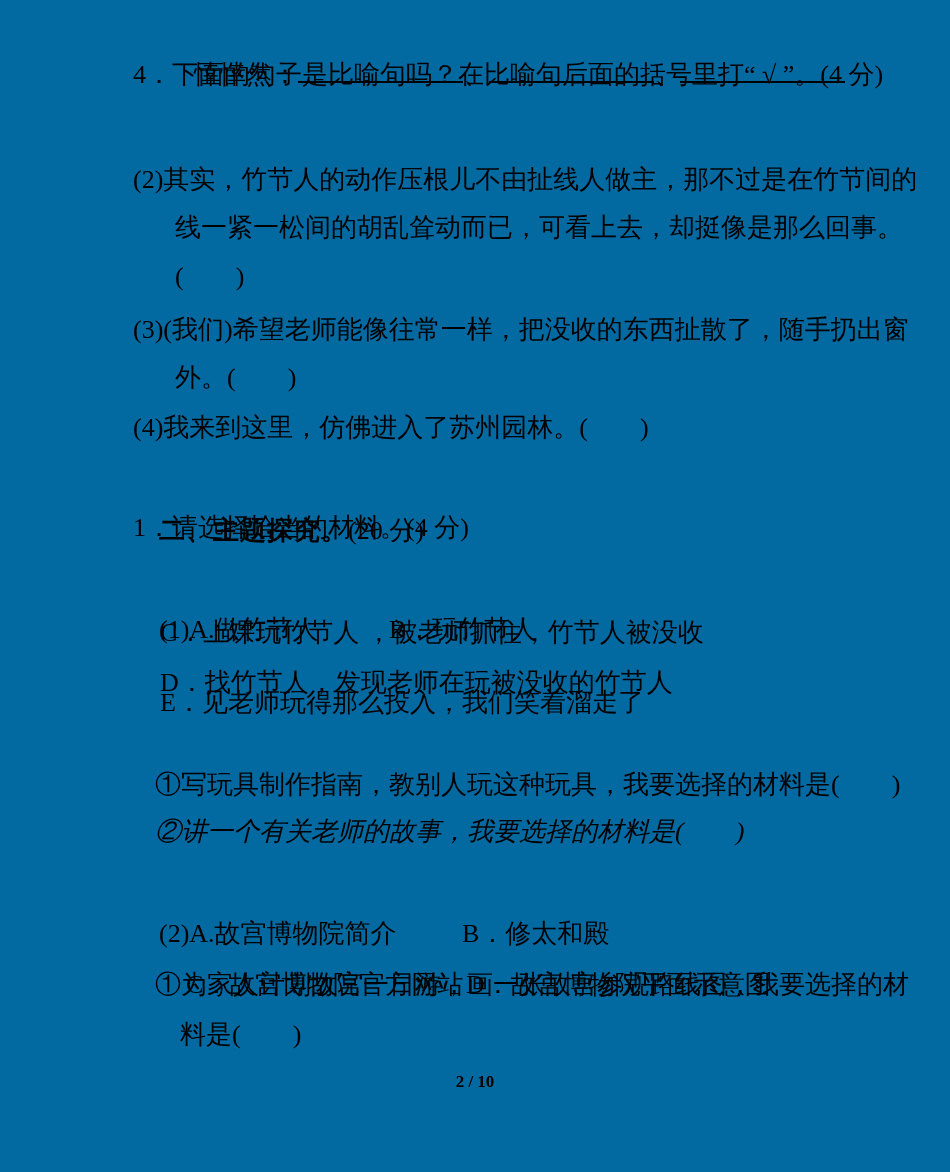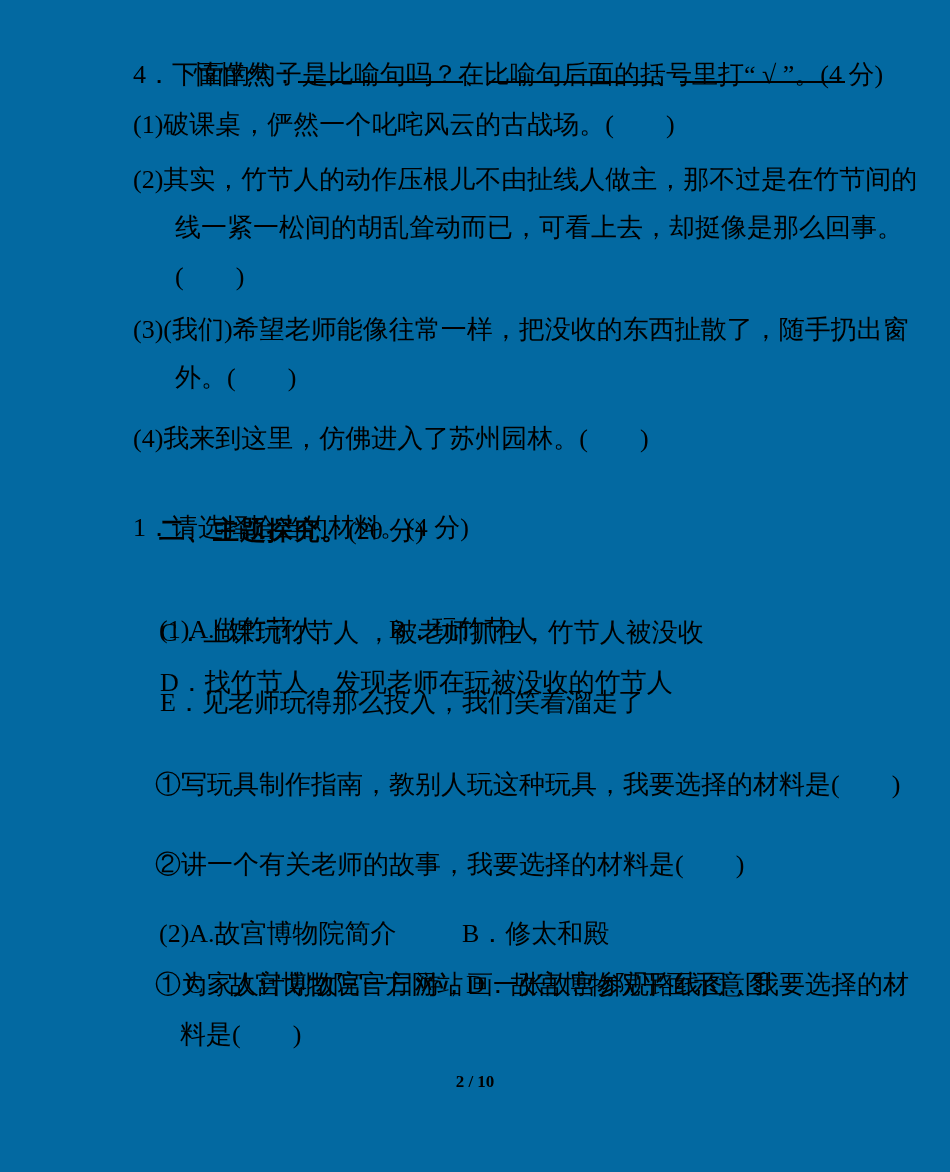--- a/index.html
+++ b/index.html
@@ -53,42 +53,41 @@
 </head>
 <body>
 
 <div class="page">
 
   <div class="line" style="top:0px; left:168px;">
     <span>悻悻然：</span><span class="blank"></span><span>、</span><span class="blank"></span><span>、</span><span class="blank"></span>
   </div>
 
   <div class="line" style="top:50px; left:133px;">4．下面的句子是比喻句吗？在比喻句后面的括号里打“ √ ”。(4 分)</div>
-  <div class="line" style="top:100px; left:133px;">(1)破课桌，俨然一个叱咤风云的古战场。(　　)</div>
   <div class="line" style="top:155px; left:133px;">(2)其实，竹节人的动作压根儿不由扯线人做主，那不过是在竹节间的</div>
   <div class="line" style="top:203px; left:175px;">线一紧一松间的胡乱耸动而已，可看上去，却挺像是那么回事。</div>
   <div class="line" style="top:252px; left:175px;">(　　)</div>
   <div class="line" style="top:305px; left:133px;">(3)(我们)希望老师能像往常一样，把没收的东西扯散了，随手扔出窗</div>
   <div class="line" style="top:353px; left:175px;">外。(　　)</div>
-  <div class="line" style="top:414px; left:133px;text-align:center;">(4)我来到这里，仿佛进入了苏州园林。(　　)</div>
+  <div class="line" style="top:403px; left:133px;text-align:center;">(4)我来到这里，仿佛进入了苏州园林。(　　)</div>
 
   <div class="line" style="top:455px; left:133px;">
     <span class="heading-bold">二、主题探究。</span><span>(20 分)</span>
   </div>
 
   <div class="line" style="top:503px; left:133px;">1．请选择恰当的材料。(4 分)</div>
 
   <div class="line" style="top:555px; left:133px;">
     <span class="col col-a12">(1)A.做竹节人</span><span>B．玩竹节人</span>
   </div>
   <div class="line" style="top:608px; left:160px;">C．上课玩竹节人 ，被老师抓住，竹节人被没收</div>
   <div class="line" style="top:658px; left:160px;">D．找竹节人，发现老师在玩被没收的竹节人</div>
   <div class="line" style="top:678px; left:160px;">E．见老师玩得那么投入，我们笑着溜走了</div>
   <div class="line" style="top:760px; left:155px;text-align:right;">①写玩具制作指南，教别人玩这种玩具，我要选择的材料是(　　)</div>
-  <div class="line" style="top:840px; left:155px;">②讲一个有关老师的故事，我要选择的材料是(　　)</div>
+  <div class="line" style="top:807px; left:155px;font-style:italic;">②讲一个有关老师的故事，我要选择的材料是(　　)</div>
 
   <div class="line" style="top:859px; left:133px;">
     <span class="col col-a18">(2)A.故宫博物院简介</span><span>B．修太和殿</span>
   </div>
   <div class="line" style="top:910px; left:160px;">
     <span class="col col-c19">C．故宫博物院官方网站</span><span>D．故宫博物院平面示意图</span>
   </div>
   <div class="line" style="top:960px; left:155px;">①为家人计划故宫一日游，画一张故宫参观路线图，我要选择的材</div>
   <div class="line" style="top:1010px; left:180px;">料是(　　)</div>
 

